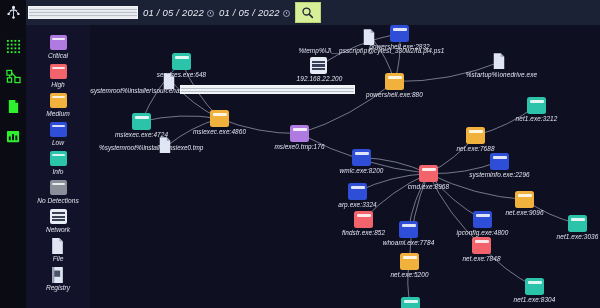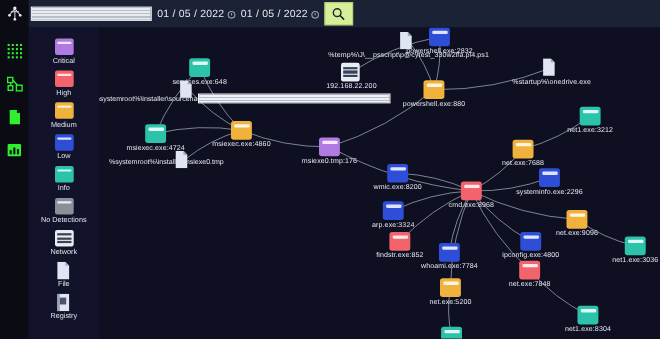--- a/index.html
+++ b/index.html
@@ -2,21 +2,21 @@
 <html><head>
 <meta charset="utf-8">
 <style>
   * { box-sizing: border-box; margin: 0; padding: 0; }
   html, body {
     width: 600px; height: 308px;
     background: #0d0d1a;
     font-family: "Liberation Sans", sans-serif;
     overflow: hidden;
   }
-  #app { position: relative; width: 600px; height: 308px; background: #0f0f1e; }
+  #app { position: relative; width: 600px; height: 308px; background: #0f0f1e; font-style: italic; }
 
   
   #topbar {
     position: absolute; left: 0; top: 0; width: 600px; height: 25px;
     background: #1b2236;
     display: flex; align-items: center;
   }
   #logo-cell {
     width: 26px; height: 25px; background: #0b0b14;
     display: flex; align-items: center; justify-content: center;

